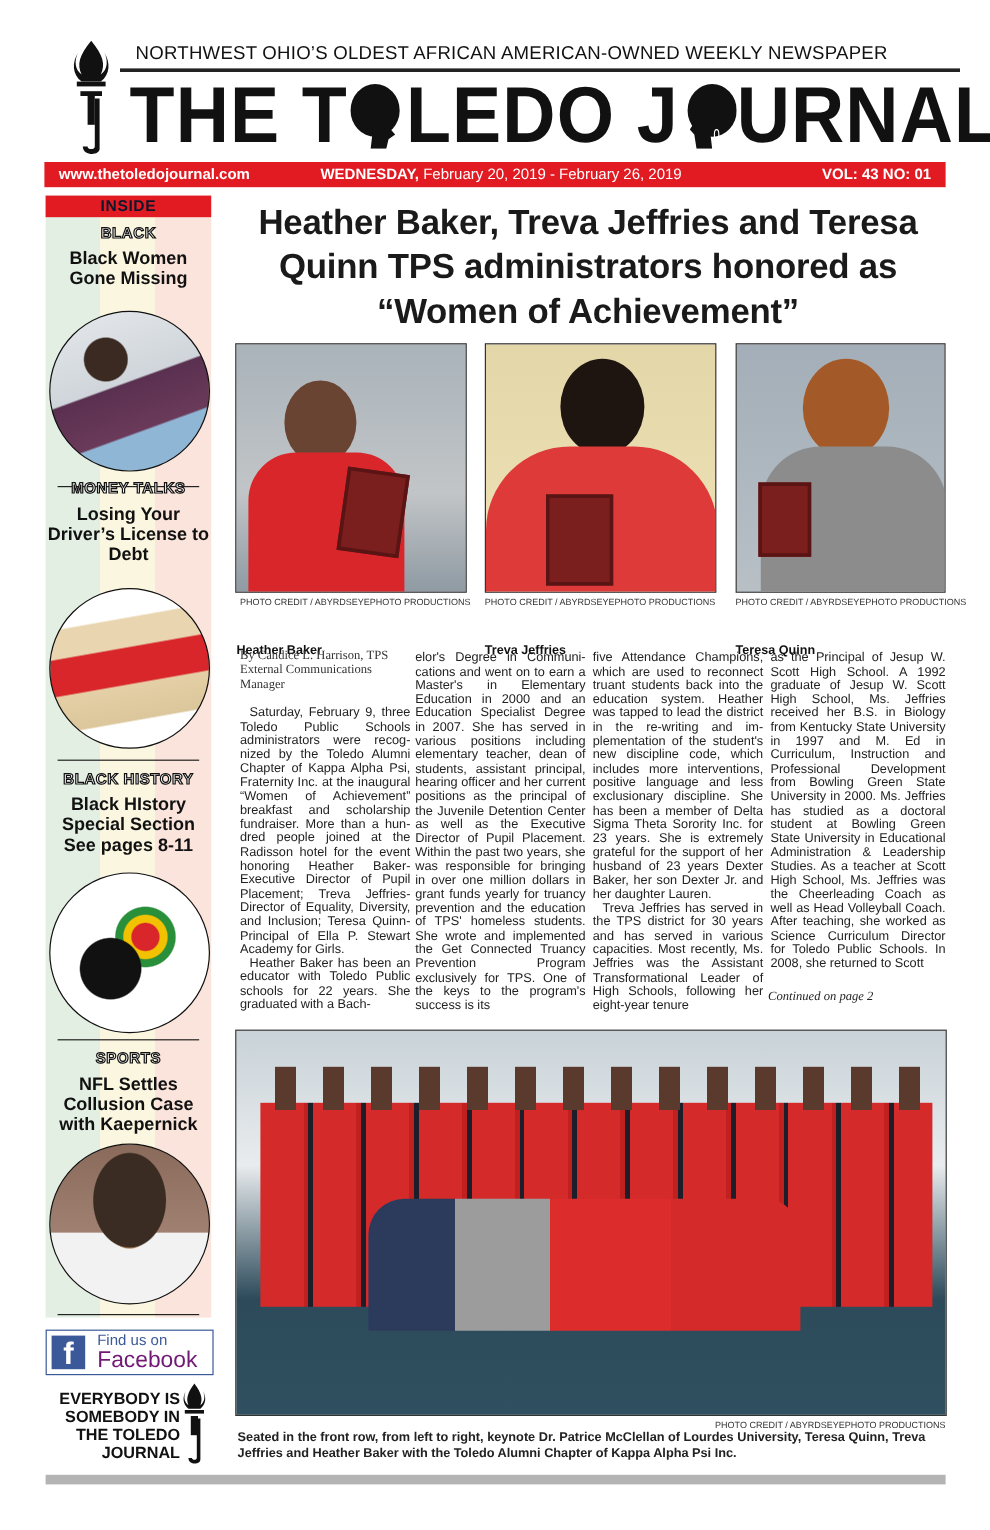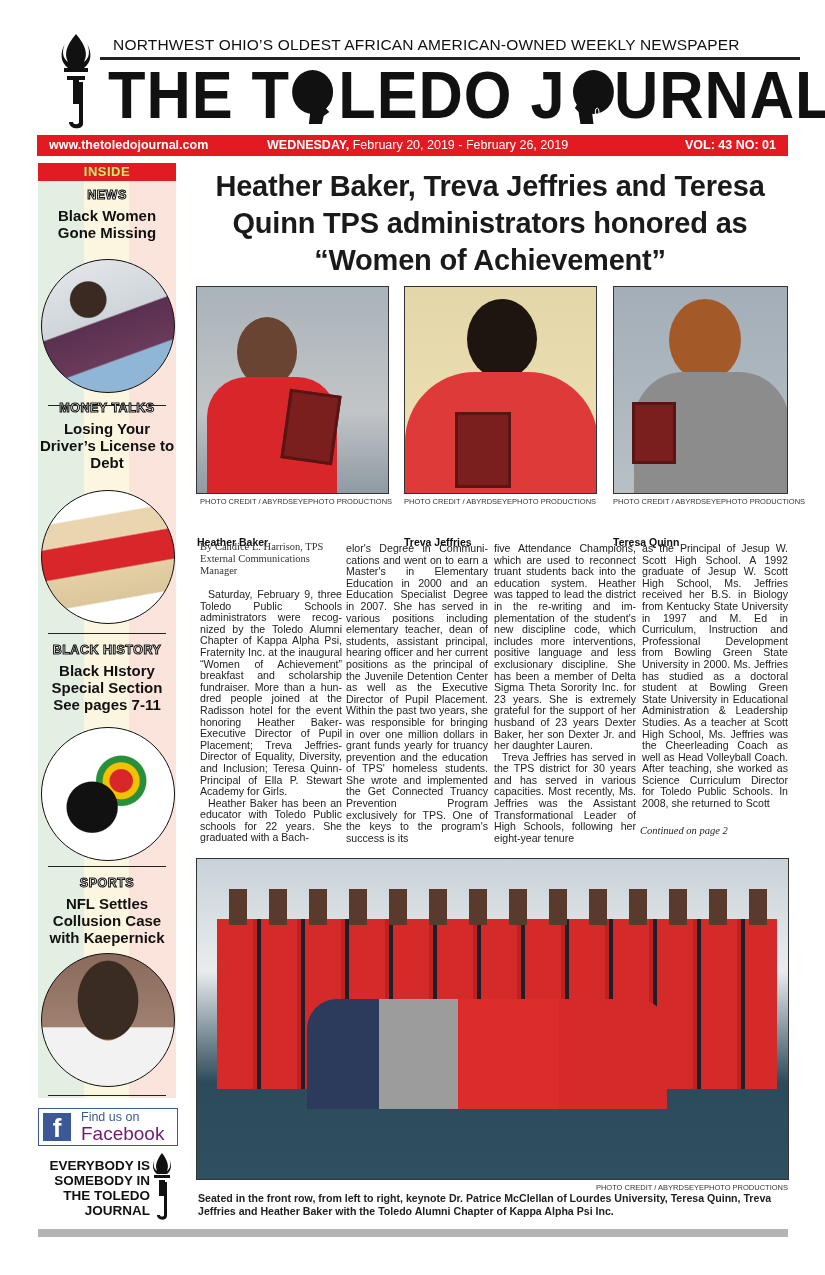--- a/index.html
+++ b/index.html
@@ -17,21 +17,21 @@
   .redbar { position: absolute; left: 37px; top: 135px; width: 751px; height: 21px; background: #e21b23; color: #fff; font-size: 12.5px; }
   .redbar span { position: absolute; top: 3px; white-space: nowrap; }
   .redbar .url { left: 12px; font-weight: bold; }
   .redbar .date { left: 230px; }
   .redbar .date b { font-weight: bold; }
   .redbar .vol { right: 12px; font-weight: bold; }
 
   
   .sidebar { position: absolute; left: 38px; top: 163px; width: 138px; height: 935px;
     background: linear-gradient(to right, #e4efe4 0%, #e4efe4 33%, #fbf6e0 33%, #fbf6e0 66%, #fbe4dc 66%, #fbe4dc 100%); }
-  .inside-hdr { position: absolute; left: 0; top: 0; width: 138px; height: 18px; background: #e21b23; color: #bef264; font-weight: bold; font-size: 13px; text-align: center; line-height: 18px; letter-spacing: 0.5px; }
+  .inside-hdr { position: absolute; left: 0; top: 0; width: 138px; height: 18px; background: #e21b23; color: #0f172a; font-weight: bold; font-size: 13px; text-align: center; line-height: 18px; letter-spacing: 0.5px; }
   .sb-section { position: absolute; left: 0; width: 138px; text-align: center; }
   .sb-label { display: inline-block; font-weight: bold; font-size: 12.5px; color: #fff; letter-spacing: 0.5px;
     -webkit-text-stroke: 1px #111; text-shadow: 0 0 0 #111; }
   .sb-title { font-weight: bold; font-size: 15px; line-height: 17px; margin-top: 4px; color: #111; }
   .sb-photo { position: absolute; left: 3px; width: 134px; height: 134px; border-radius: 50%; border: 1.5px solid #111; overflow: hidden; }
   .sb-rule { position: absolute; left: 10px; width: 118px; height: 1px; background: #222; }
 
   .fb-box { position: absolute; left: 38px; top: 1108px; width: 140px; height: 38px; border: 1.5px solid #3b5998; background: #fff; }
   .fb-icon { position: absolute; left: 4px; top: 4px; width: 28px; height: 28px; background: #3b5998; color: #fff; font-weight: bold; font-size: 26px; line-height: 30px; text-align: center; }
   .fb-text1 { position: absolute; left: 42px; top: 1px; font-size: 12.5px; color: #3b5998; }
@@ -89,36 +89,36 @@
     <span class="url">www.thetoledojournal.com</span>
     <span class="date"><b>WEDNESDAY,</b><span style="position:static"> February 20, 2019 - February 26, 2019</span></span>
     <span class="vol">VOL: 43 NO: 01</span>
   </div>
 </div>
 
 <div class="sidebar">
   <div class="inside-hdr">INSIDE</div>
 
   <div class="sb-section" style="top:22px">
-    <span class="sb-label">NEWS</span>
+    <span class="sb-label">BLACK</span>
     <div class="sb-title" style="padding:0 14px">Black Women Gone Missing</div>
   </div>
   <div class="sb-photo" style="top:96px; background: radial-gradient(circle at 35% 30%, #3a2a22 0 14%, transparent 15%), linear-gradient(160deg,#e6e9ec 0%,#cfd5da 45%, #5a3050 46%, #6b3a5a 70%, #8fb6d4 71%, #8fb6d4 100%);"></div>
   <div class="sb-rule" style="top:242px"></div>
 
   <div class="sb-section" style="top:235px">
     <span class="sb-label">MONEY TALKS</span>
     <div class="sb-title">Losing Your Driver’s License to Debt</div>
   </div>
   <div class="sb-photo" style="top:327px; background: linear-gradient(170deg,#fff 0%,#fff 22%,#e9d6b0 23%,#e9d6b0 38%,#d9262b 39%,#d9262b 58%,#e4cfa6 59%,#dcc79c 78%,#fff 79%);"></div>
   <div class="sb-rule" style="top:470px"></div>
 
   <div class="sb-section" style="top:477px">
     <span class="sb-label">BLACK HISTORY</span>
-    <div class="sb-title" style="padding:0 6px">Black HIstory Special Section See pages 7-11</div>
+    <div class="sb-title" style="padding:0 6px">Black HIstory Special Section See pages 8-11</div>
   </div>
   <div class="sb-photo" style="top:564px; background: radial-gradient(circle at 38% 60%, #111 0 22%, transparent 23%), radial-gradient(circle at 60% 40%, #d9262b 0 10%, #f2c200 11% 16%, #2a8f3a 17% 22%, transparent 23%), #fff;"></div>
   <div class="sb-rule" style="top:703px"></div>
 
   <div class="sb-section" style="top:710px">
     <span class="sb-label">SPORTS</span>
     <div class="sb-title">NFL Settles Collusion Case with Kaepernick</div>
   </div>
   <div class="sb-photo" style="top:790px; background: radial-gradient(ellipse at 50% 35%, #3a2c22 0 32%, transparent 33%), radial-gradient(ellipse at 50% 52%, #b88a62 0 18%, transparent 19%), linear-gradient(180deg,#8a6a5a 0%,#a08070 55%,#f2f2f2 56%,#f2f2f2 100%);"></div>
   <div class="sb-rule" style="top:932px"></div>

